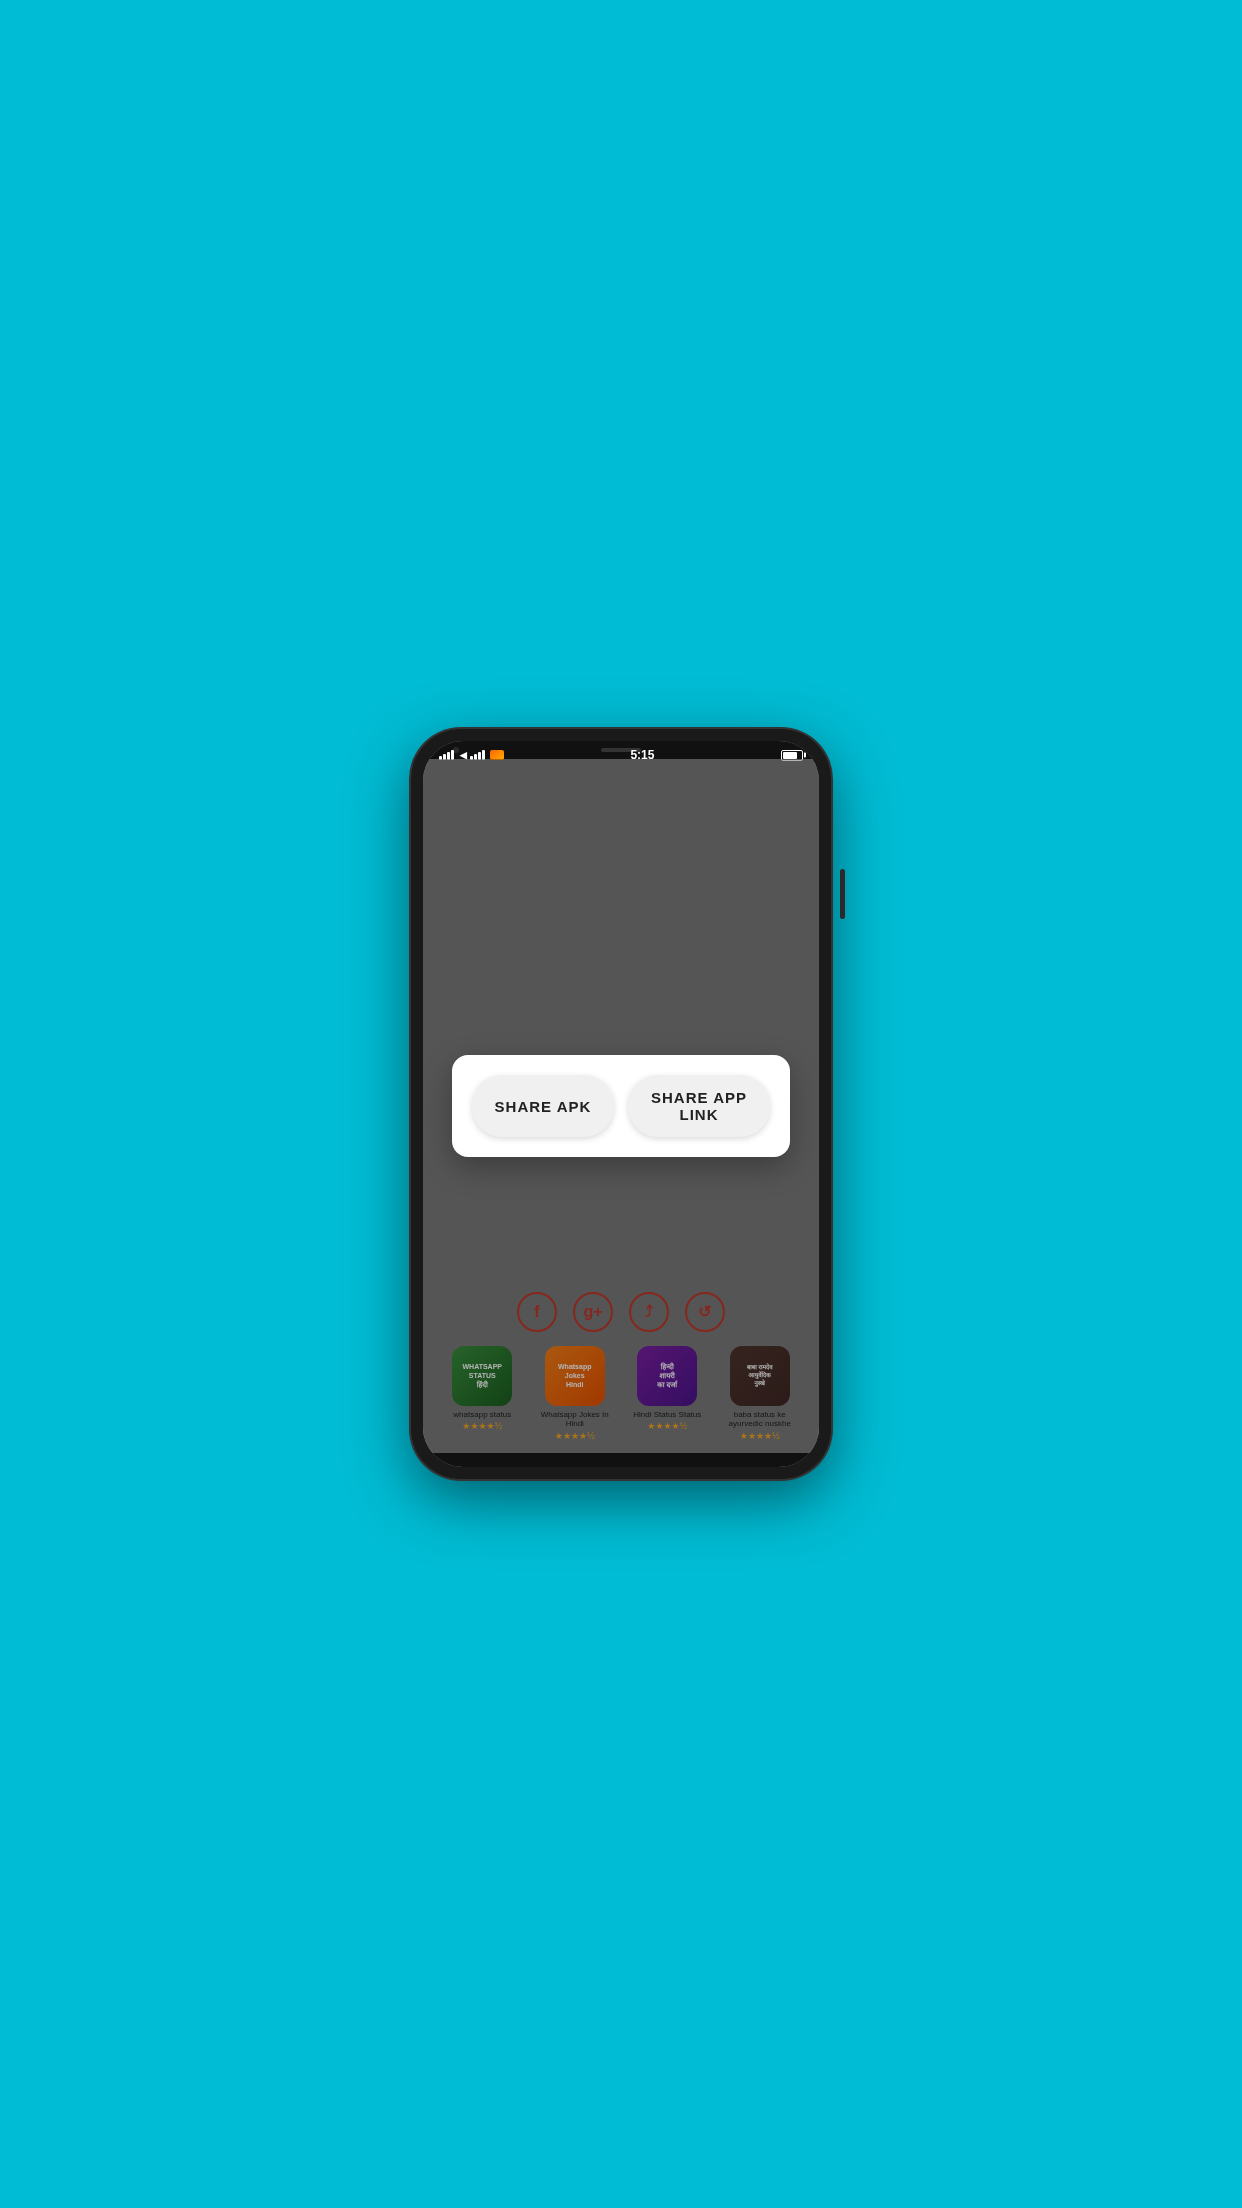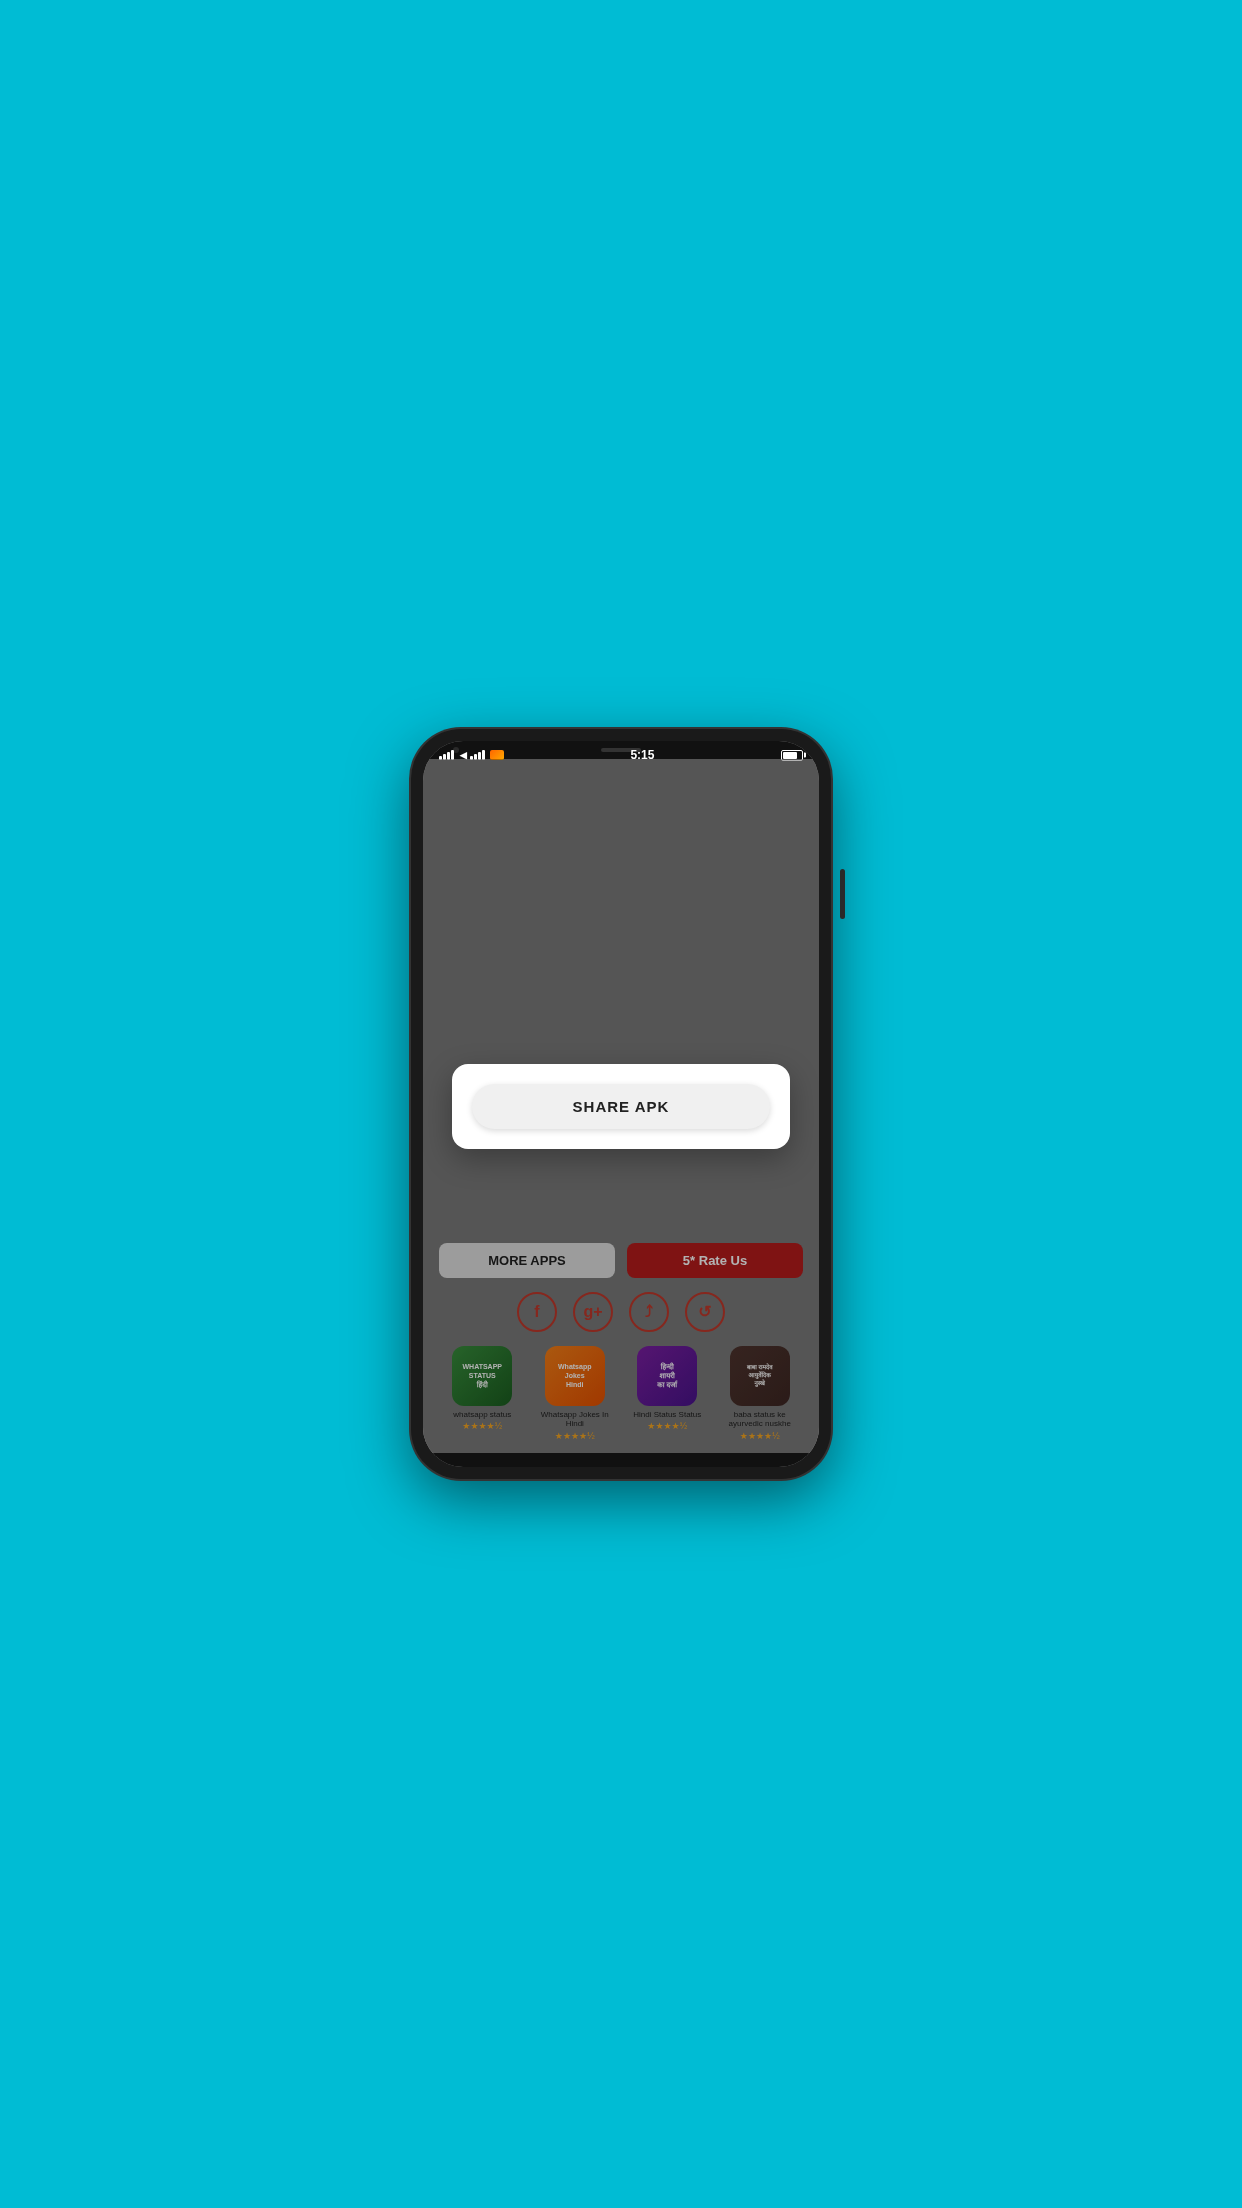--- a/index.html
+++ b/index.html
@@ -421,29 +421,26 @@
         </div>
       </div>
     </div>
 
     <div class="app-content">
 
 
       <div class="dialog-overlay">
         <div class="dialog-box">
           <button class="dialog-button btn-share-apk">SHARE APK</button>
+          <button class="dialog-button btn-share-link">SHARE APP LINK</button>
         </div>
       </div>
 
       <div class="bottom-section">
 
-        <div class="action-buttons-row">
-          <button class="more-apps-btn">MORE APPS</button>
-          <button class="rate-us-btn">5* Rate Us</button>
-        </div>
 
         <div class="social-icons-row">
           <div class="social-icon">f</div>
           <div class="social-icon">g+</div>
           <div class="social-icon">⤴</div>
           <div class="social-icon">↺</div>
         </div>
 
         <div class="apps-row">
           <div class="app-item">

